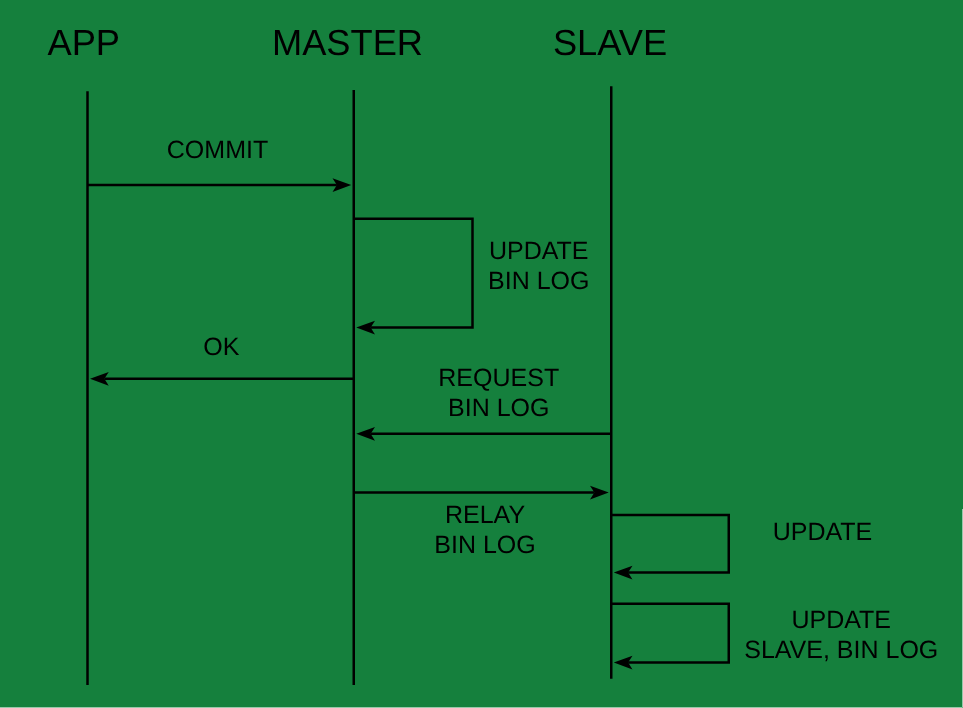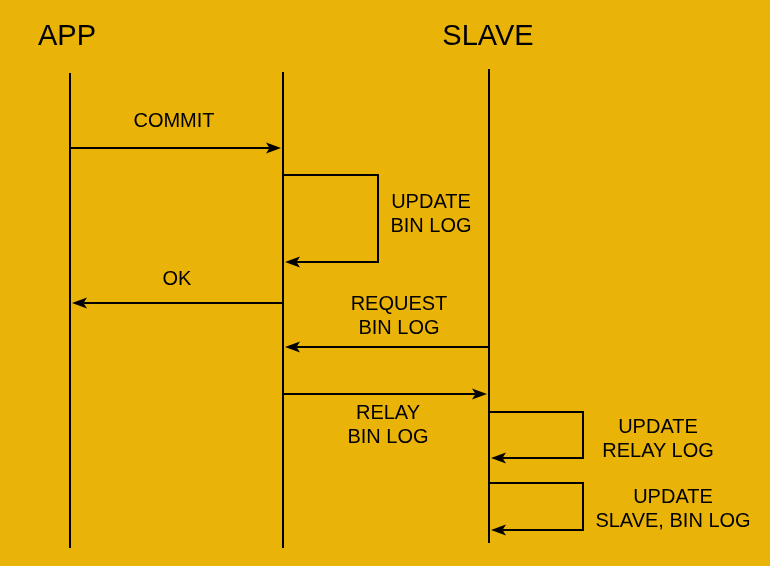--- a/index.html
+++ b/index.html
@@ -4,21 +4,21 @@
 <style>
   html, body {
     margin: 0;
     padding: 0;
     background: #ffffff;
   }
   .diagram {
     position: relative;
     width: 770px;
     height: 566px;
-    background: #eab308;
+    background: #15803d;
     font-family: "Liberation Sans", sans-serif;
     color: #000000;
     overflow: hidden;
   }
   .diagram svg {
     position: absolute;
     left: 0;
     top: 0;
   }
   .actor-label {
@@ -57,20 +57,21 @@
       <path d="M 285 347 L 300 341.5 L 296.5 347 L 300 352.5 Z" fill="#000000" stroke="none"></path>
       <line x1="283" y1="394" x2="475.5" y2="394" stroke="#000000" stroke-width="2"></line>
       <path d="M 487 394 L 472 388.5 L 475.5 394 L 472 399.5 Z" fill="#000000" stroke="none"></path>
       <path d="M 489 412 H 583 V 458 H 502.5" fill="none" stroke="#000000" stroke-width="2"></path>
       <path d="M 491 458 L 506 452.5 L 502.5 458 L 506 463.5 Z" fill="#000000" stroke="none"></path>
       <path d="M 489 483 H 583 V 530 H 502.5" fill="none" stroke="#000000" stroke-width="2"></path>
       <path d="M 491 530 L 506 524.5 L 502.5 530 L 506 535.5 Z" fill="#000000" stroke="none"></path>
     </svg>
 
   <div class="actor-label" style="left: 67px; top: 19px;">APP</div>
+  <div class="actor-label" style="left: 278px; top: 19px;">MASTER</div>
   <div class="actor-label" style="left: 488px; top: 19px; text-align: center;">SLAVE</div>
 
   <div class="msg-label" style="left: 174px; top: 108px;">
     <div>COMMIT</div>
   </div>
 
   <div class="msg-label" style="left: 431px; top: 189px;">
     <div>UPDATE</div>
     <div>BIN LOG</div>
   </div>
@@ -84,21 +85,20 @@
     <div>BIN LOG</div>
   </div>
 
   <div class="msg-label" style="left: 388px; top: 400px;">
     <div>RELAY</div>
     <div>BIN LOG</div>
   </div>
 
   <div class="msg-label" style="left: 658px; top: 414px;">
     <div>UPDATE</div>
-    <div>RELAY LOG</div>
   </div>
 
   <div class="msg-label" style="left: 673px; top: 484px;">
     <div>UPDATE</div>
     <div>SLAVE, BIN LOG</div>
   </div>
 
 </div>
 
 </body></html>

